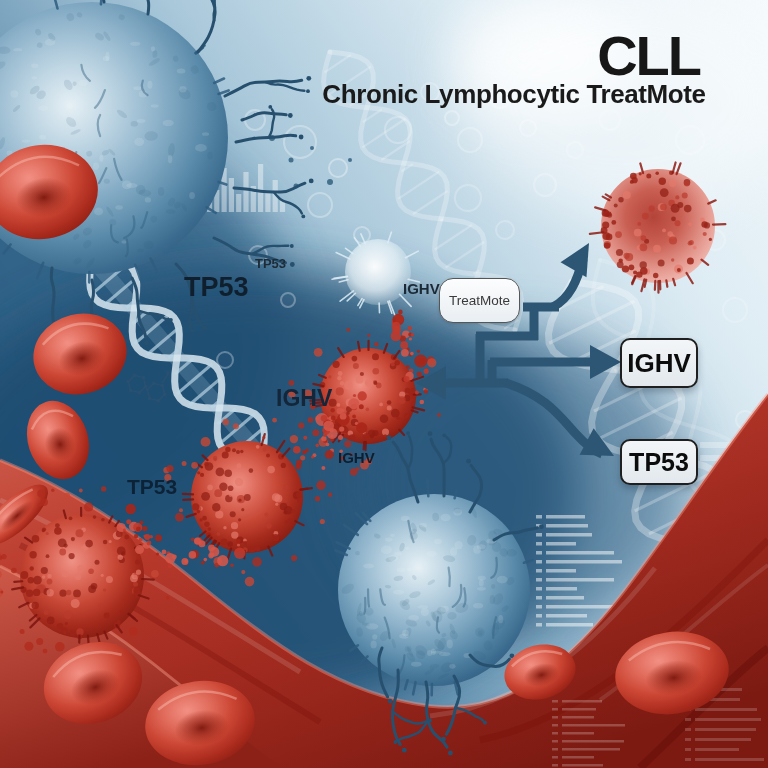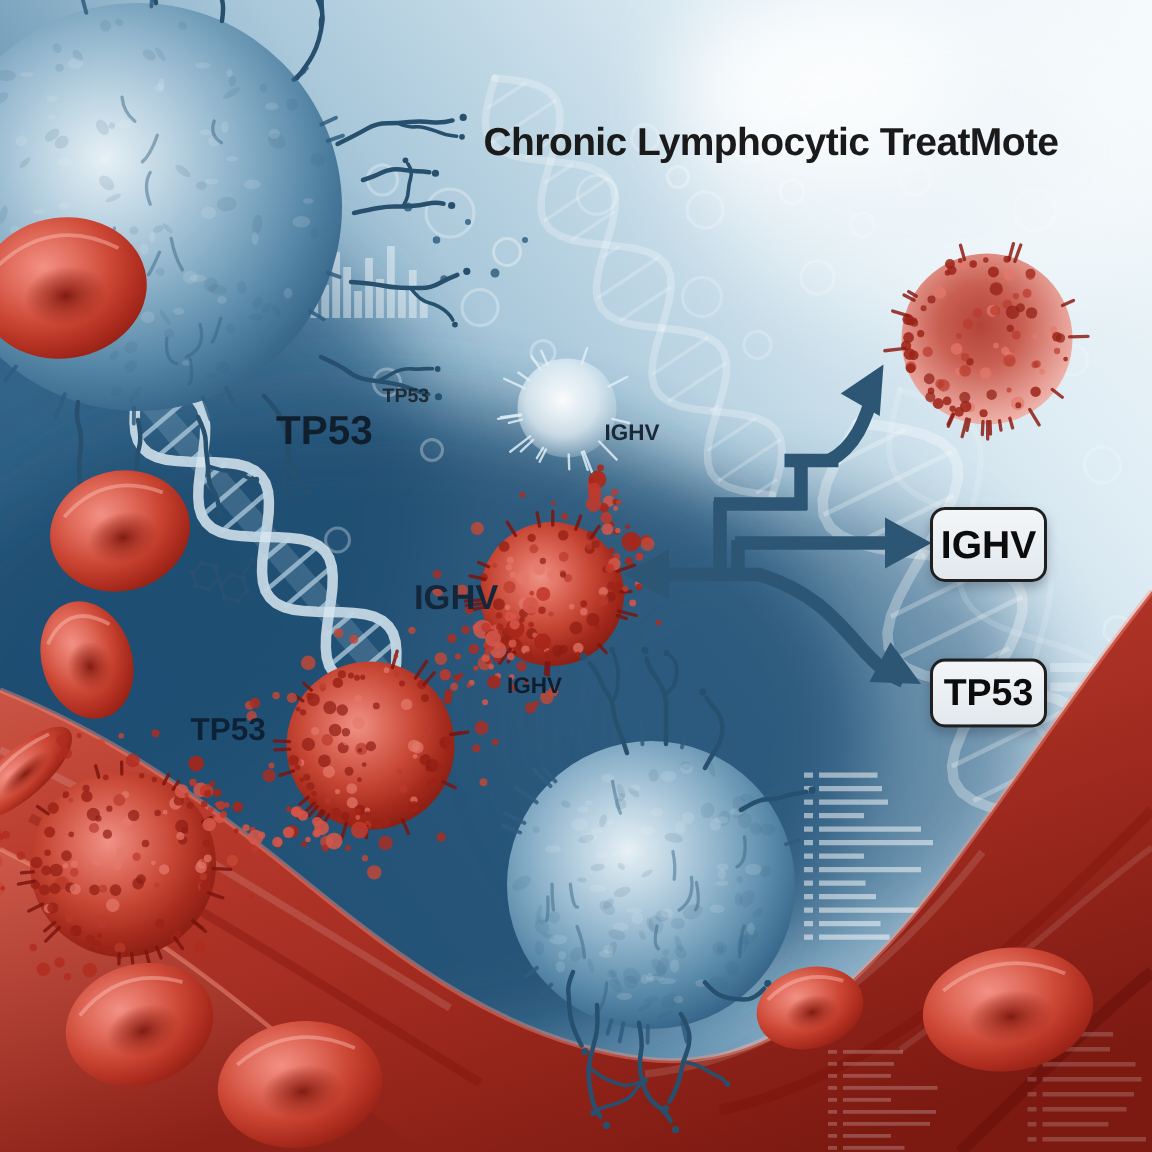--- a/index.html
+++ b/index.html
@@ -1350,25 +1350,27 @@
     <path d="M553,307 C570,298 577,281 583,259"></path>
     <polygon points="0,0 -31,15 -31,-15" transform="translate(589,243) rotate(-60)" fill="#2d5675" stroke="none"></polygon>
     <path d="M492,387 V360"></path>
     <path d="M490,362 H596"></path>
     <polygon points="0,0 -31,-17 -31,17" transform="translate(621,362)" fill="#2d5675" stroke="none"></polygon>
     <path d="M506,383 C544,395 558,414 576,434 C586,445 594,451 602,454"></path>
     <polygon points="0,0 -31,-15 -31,15" transform="translate(614,456) rotate(28)" fill="#2d5675" stroke="none"></polygon>
   </g>
 </svg>
 
+<div class="lbl" id="t-acronym">CLL</div>
 <div class="lbl" id="t-full">Chronic Lymphocytic TreatMote</div>
 
 <div class="lbl" id="l-tp53-su">TP53</div>
 <div class="lbl" id="l-tp53-ul">TP53</div>
 <div class="lbl" id="l-ighv-nt">IGHV</div>
 <div class="lbl" id="l-ighv-c">IGHV</div>
 <div class="lbl" id="l-ighv-sl">IGHV</div>
 <div class="lbl" id="l-tp53-low">TP53</div>
 
+<div class="callout" id="b-treat">TreatMote</div>
 <div class="callout" id="b-ighv">IGHV</div>
 <div class="callout" id="b-tp53">TP53</div>
 
 </div>
 
 </body></html>

